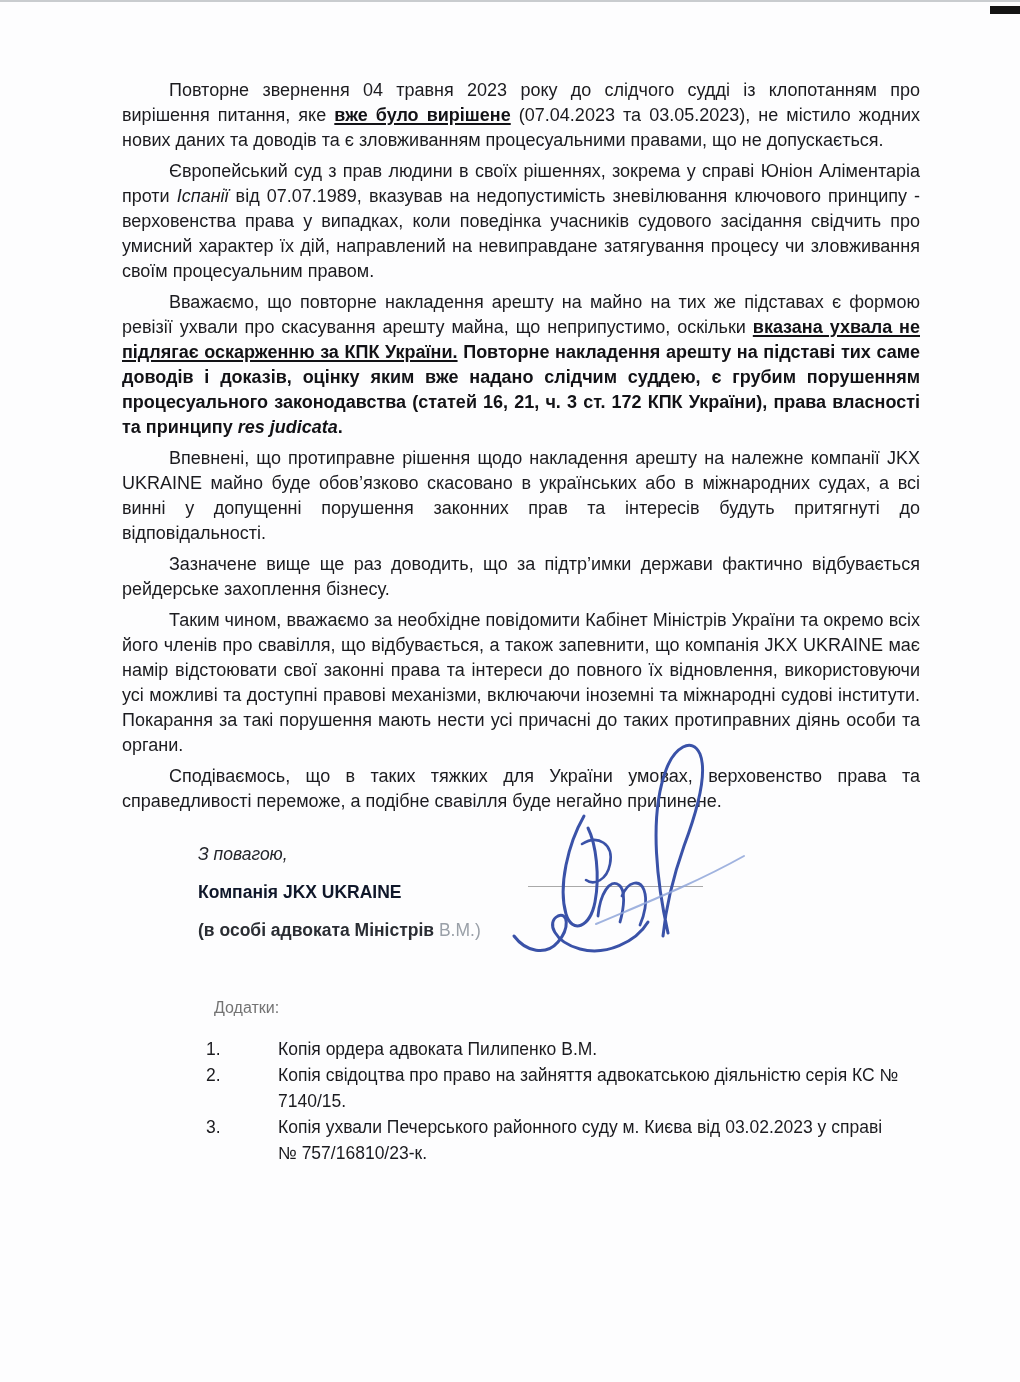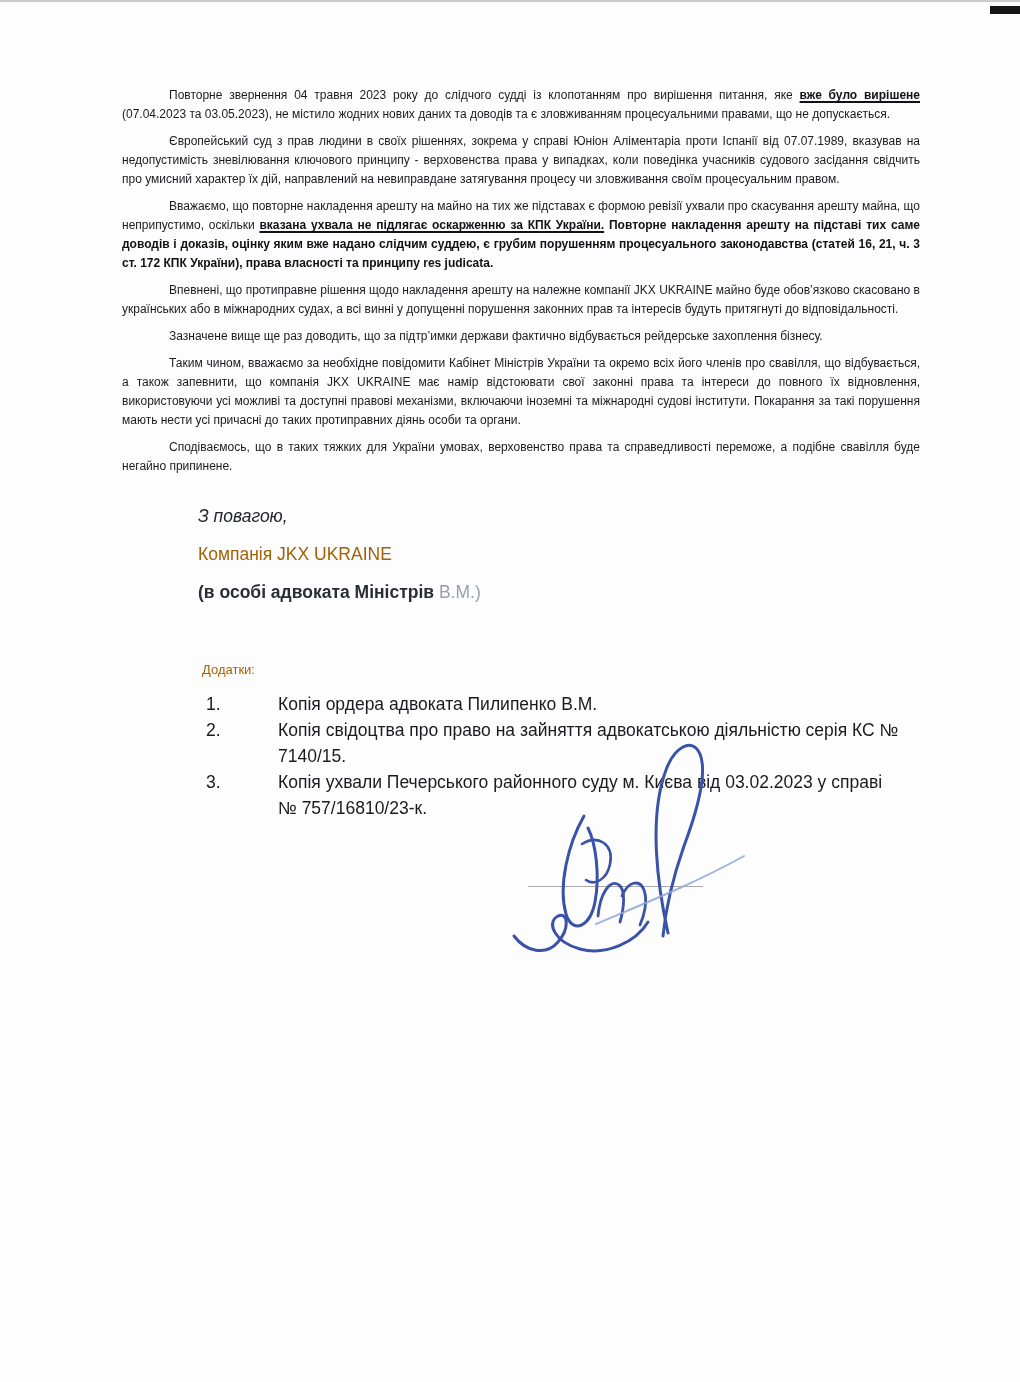--- a/index.html
+++ b/index.html
@@ -18,59 +18,59 @@
     color:#1b1b1f;
   }
   .corner-dash{
     position:absolute;top:4px;right:0;
     width:30px;height:8px;background:#141414;
   }
   .content{
     position:absolute;left:122px;top:76px;width:798px;
   }
   .body-par{
-    margin:8px 0 6px 0;
-    font-size:12px;line-height:19px;
+    margin:0 0 6px 0;
+    font-size:18px;line-height:25px;
     text-align:justify;
     text-indent:47px;
     color:#1b1b1f;
   }
   .bold{font-weight:700;color:#121216;}
-  .italic{}
+  .italic{font-style:italic;}
   .underline{
     text-decoration:underline;
     text-decoration-thickness:1.6px;
     text-underline-offset:2px;
   }
   .closing{
     margin-top:28px;
     padding-left:76px;
     position:relative;
   }
   .closing-line{
     font-size:17.5px;line-height:25px;margin:0 0 13px 0;
   }
   .salutation{font-style:italic;color:#23252b;}
-  .company{font-weight:400;color:#a16207;}
+  .company{font-weight:700;color:#0f172a;}
   .representative{font-weight:700;color:#2a2d33;}
   .rep-initials{font-weight:400;color:#9aa0a8;}
   .doc-date{font-weight:700;color:#1a1c21;}
   .signature-wrap{
     position:absolute;left:498px;top:726px;width:252px;height:228px;
   }
   .signature-line{
     position:absolute;left:528px;top:884px;width:175px;height:0;
     border-top:1px solid #9a9a9a;opacity:.85;
   }
   .attachments{
     margin-top:52px;
     padding-left:76px;
   }
   .att-heading{
-    font-size:13px;line-height:25px;color:#a16207;margin:4px;
+    font-size:16px;line-height:25px;color:#737373;margin:16px;
   }
   .att-list{margin-top:9px;}
   .att-item{
     display:flex;align-items:flex-start;
     font-size:17.5px;line-height:26px;color:#1b1b1f;
     padding-left:8px;
   }
   .att-num{width:26px;flex:0 0 26px;}
   .att-text{white-space:pre-line;margin-left:46px;}
 </style>

